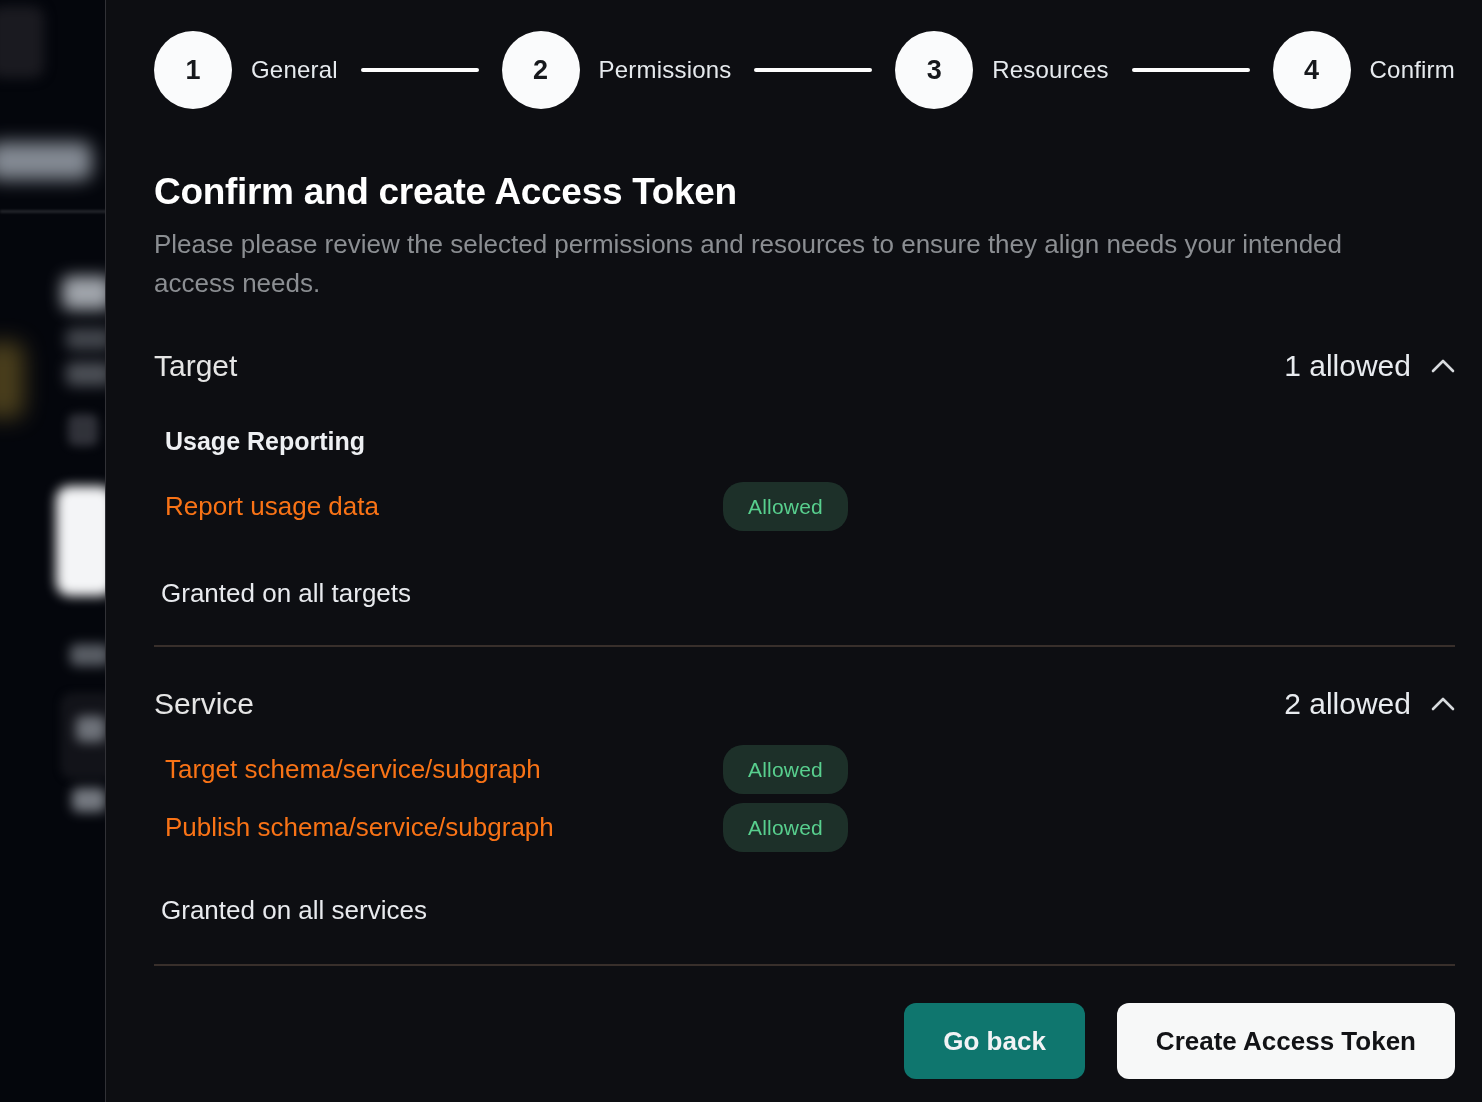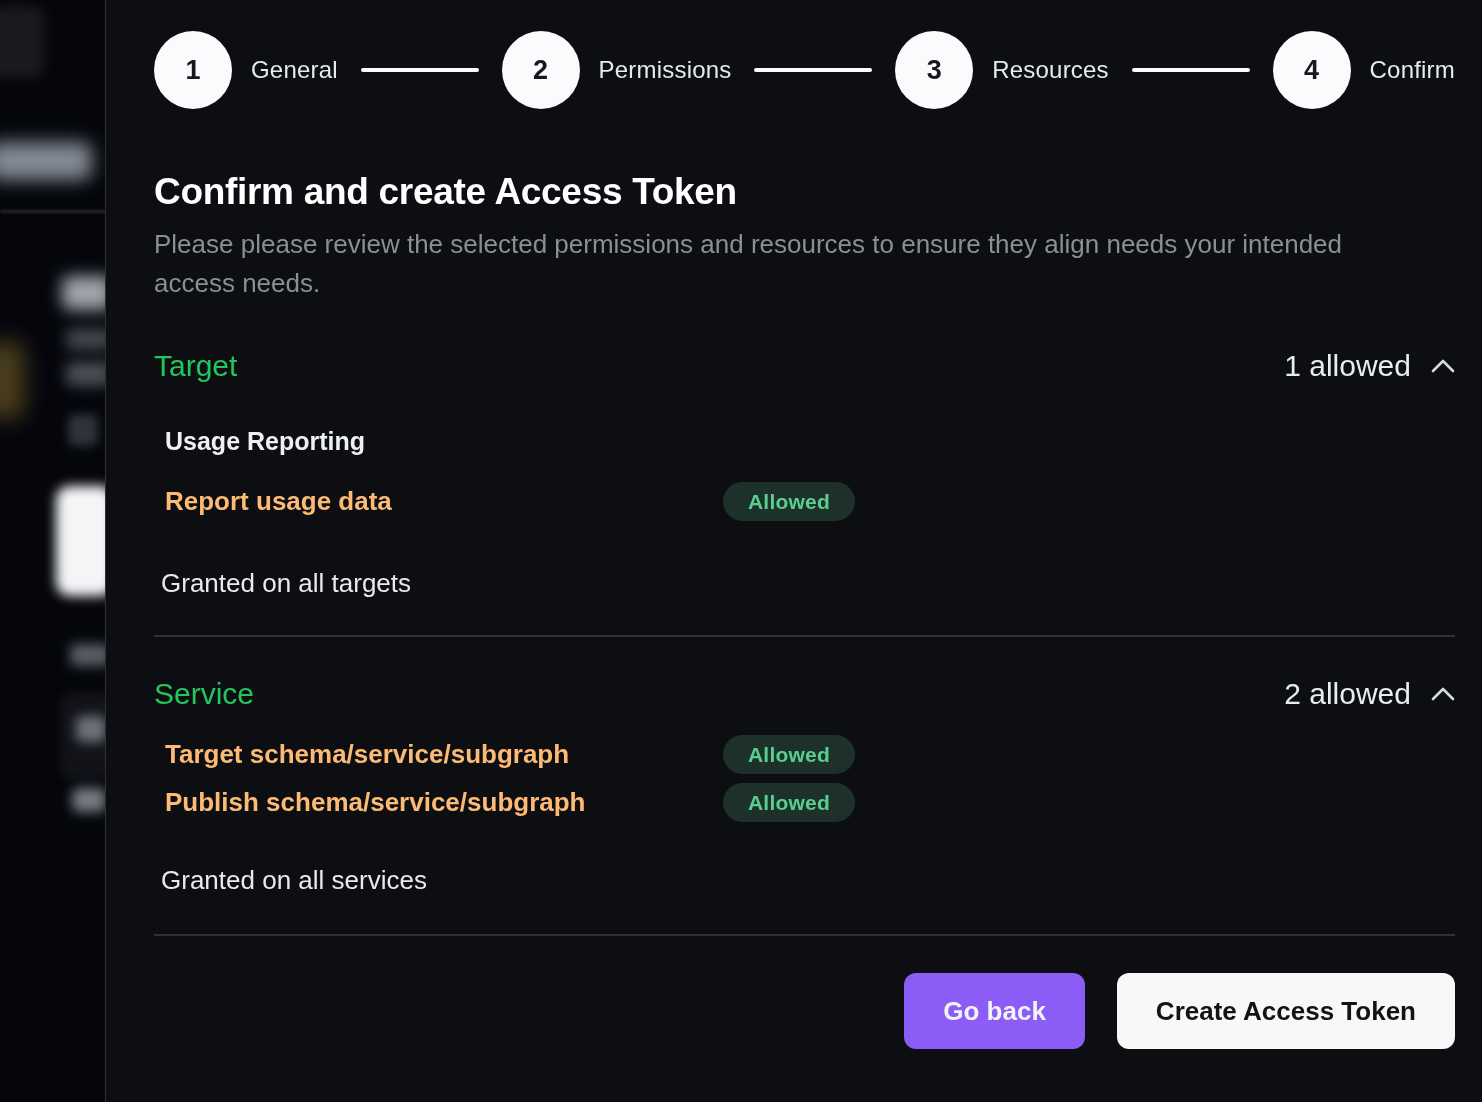--- a/index.html
+++ b/index.html
@@ -59,56 +59,56 @@
     font-size:26px; line-height:39px; color:#8b8e92; font-weight:400;
   }
 
   
   .section-header {
     display:flex; align-items:center; justify-content:space-between;
     cursor:pointer;
   }
   .section-header.target  { margin-top:46px; }
   .section-header.service { margin-top:40px; }
-  .section-name { font-size:30px; font-weight:400; color:#22c55e; }
+  .section-name { font-size:30px; font-weight:400; color:#e5e5e5; }
   .section-right { display:flex; align-items:center; gap:20px; }
   .section-count { font-size:30px; font-weight:400; color:#e8ebef;text-align:center; }
   .chevron-up { width:24px; height:16px; display:block; }
 
   .group-title { margin-top:44px; margin-left:11px; font-size:25px; font-weight:700; color:#eef0f3; }
   .group-title.svc { margin-top:46px; }
 
   .perm-row { display:flex; align-items:center; margin-left:11px; }
   .perm-row.first-t { margin-top:26px; }
   .perm-row.first-s { margin-top:24px; }
   .perm-row.next    { margin-top:9px;  }
-  .perm-label { width:558px; font-size:26px; font-weight:700; color:#fdba74; }
+  .perm-label { width:558px; font-size:26px; font-weight:400; color:#f97316; }
   .perm-badge {
     display:inline-flex; align-items:center; justify-content:center;
-    height:39px; padding:0 25px; border-radius:20px;
+    height:49px; padding:0 25px; border-radius:20px;
     background:#1d3029; color:#58cf8e;
-    font-size:21px; font-weight:700; letter-spacing:.2px;
+    font-size:21px; font-weight:400; letter-spacing:.2px;
   }
 
   .granted-note { margin-left:7px; font-size:26px; font-weight:400; color:#e8eaee; }
   .granted-note.t { margin-top:47px; }
   .granted-note.s { margin-top:43px; }
 
   .divider { height:2px; background:#382f2b; border:none; }
   .divider.one { margin-top:36px; }
   .divider.two { margin-top:38px; }
 
   
   .footer { display:flex; justify-content:flex-end; gap:32px; margin-top:37px; }
   .btn {
     height:76px; border:none; border-radius:12px;
     font-family:"Liberation Sans", sans-serif;
     font-size:26px; font-weight:600; cursor:pointer;
   }
-  .btn-secondary { background:#8b5cf6; color:#f2f3f5; padding:0 39px; }
+  .btn-secondary { background:#0f766e; color:#f2f3f5; padding:0 39px; }
   .btn-primary   { background:#f7f8f8; color:#121316; padding:12px 39px; }
 </style>
 </head>
 <body>
 
 <div class="bg-strip">
   <div class="blob blob-tile"></div>
   <div class="blob blob-text1"></div>
   <div class="blob blob-line"></div>
   <div class="blob blob-head"></div>

